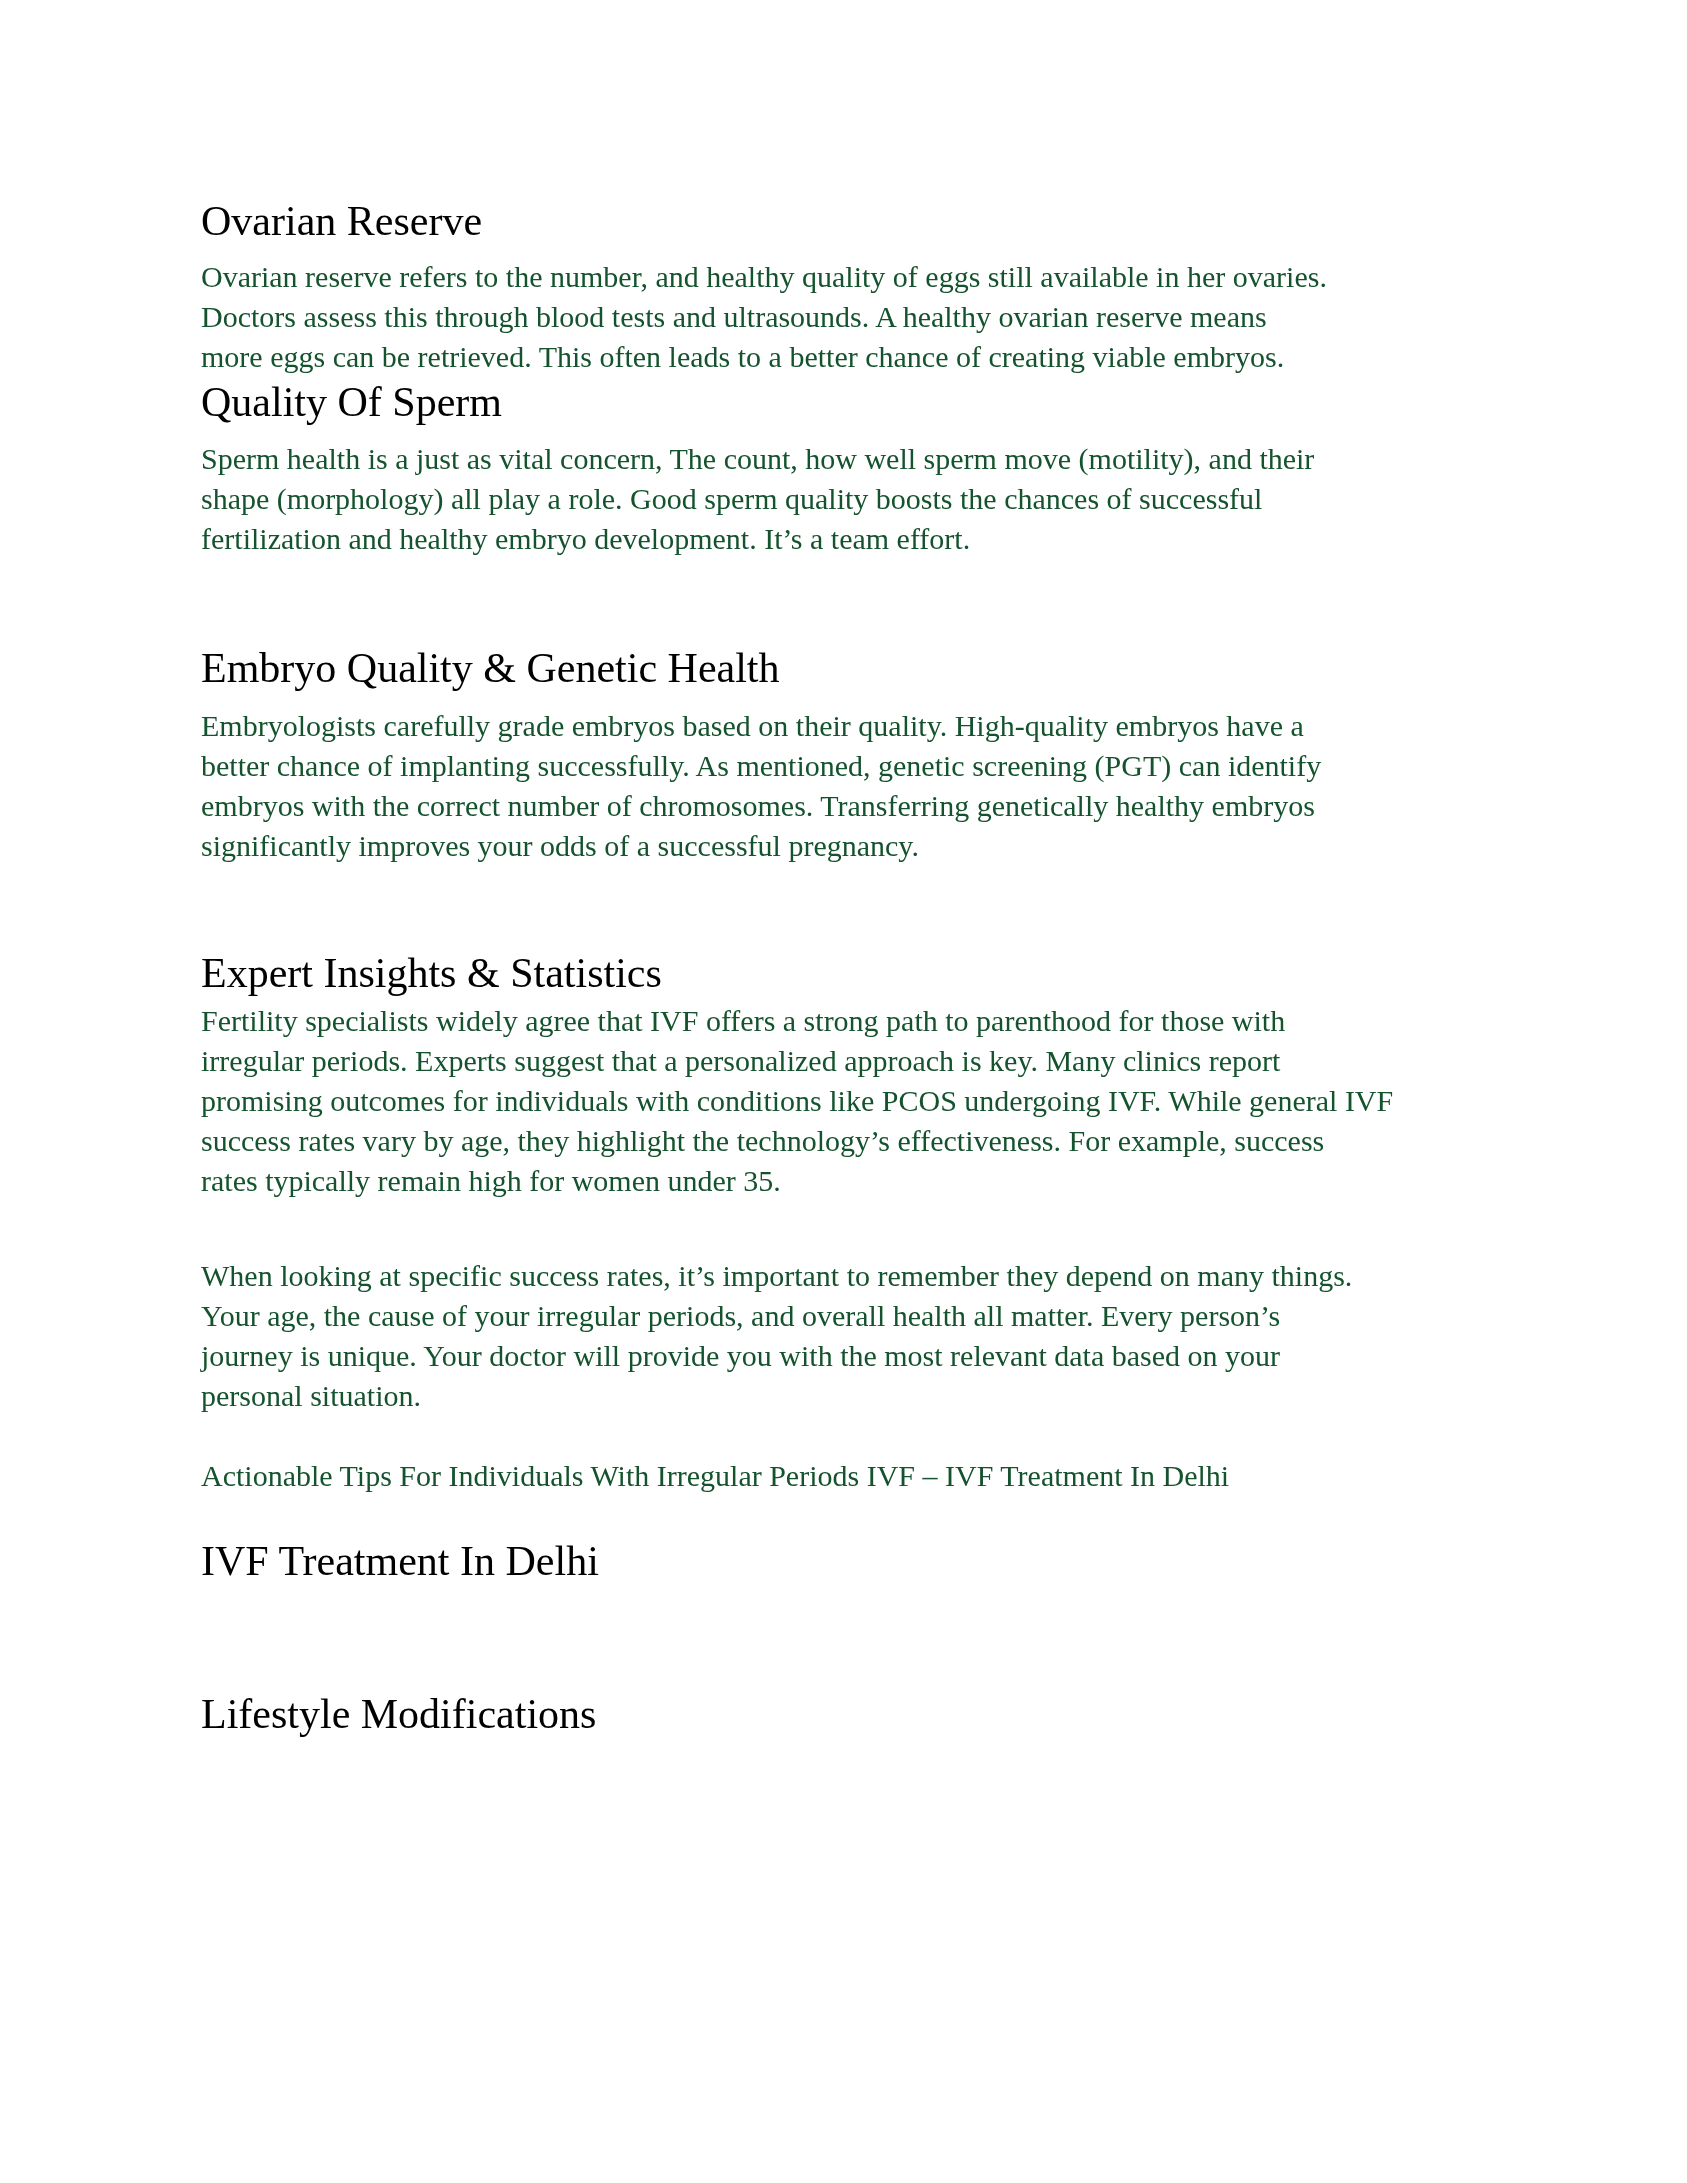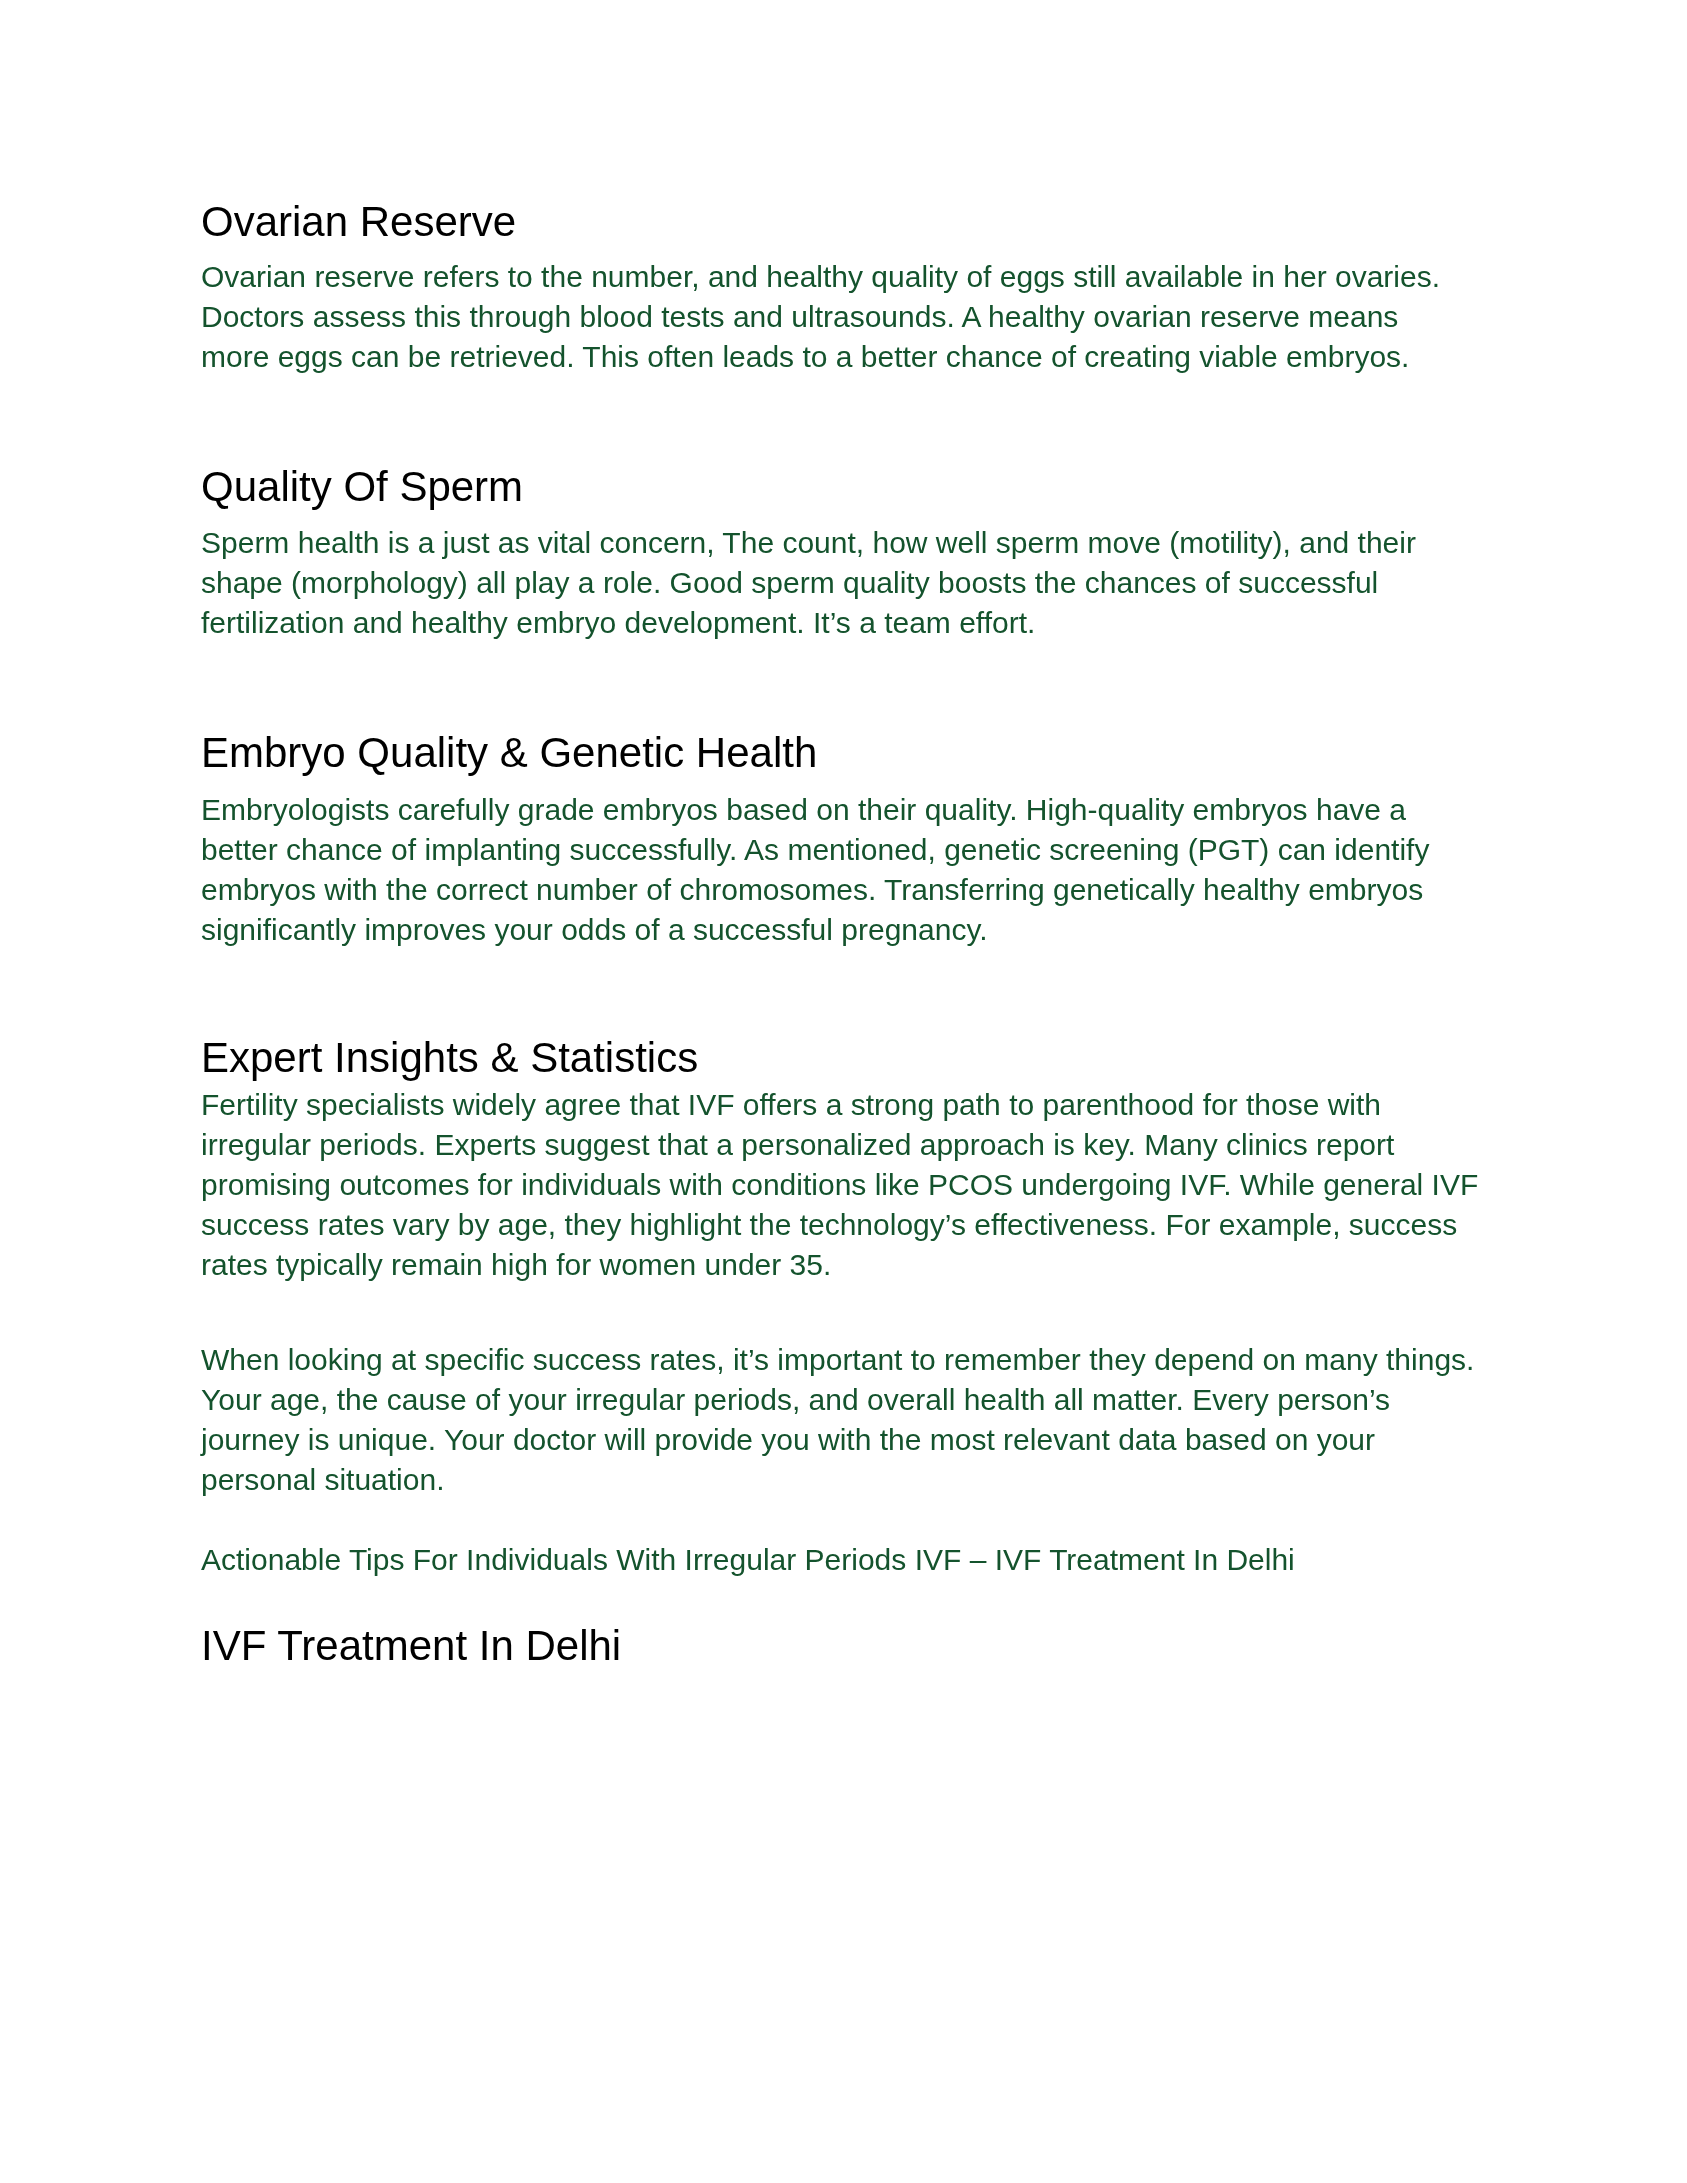--- a/index.html
+++ b/index.html
@@ -6,21 +6,21 @@
     margin: 0;
     padding: 0;
     background: #ffffff;
   }
   .page {
     position: relative;
     width: 1687px;
     height: 1779px;
     background: #ffffff;
     overflow: hidden;
-    font-family: Liberation Sans, sans-serif;
+    font-family: Liberation Serif, serif;
     color: #000000;
   }
   .content {
     position: absolute;
     left: 201px;
     top: 0;
     width: 1311px;
   }
   .doc-heading {
     margin: 0;
@@ -44,21 +44,21 @@
 
 <div class="page">
   <div class="content">
 
     <h2 class="doc-heading" style="margin-top:196px">Ovarian Reserve</h2>
 
     <p class="doc-para" style="margin-top:10px">Ovarian reserve refers to the number, and healthy quality of eggs still available in her ovaries.
 Doctors assess this through blood tests and ultrasounds. A healthy ovarian reserve means
 more eggs can be retrieved. This often leads to a better chance of creating viable embryos.</p>
 
-    <h2 class="doc-heading" style="margin-top:84px">Quality Of Sperm</h2>
+    <h2 class="doc-heading" style="">Quality Of Sperm</h2>
 
     <p class="doc-para" style="margin-top:10.5px">Sperm health is a just as vital concern, The count, how well sperm move (motility), and their
 shape (morphology) all play a role. Good sperm quality boosts the chances of successful
 fertilization and healthy embryo development. It’s a team effort.</p>
 
     <h2 class="doc-heading" style="margin-top:84px">Embryo Quality &amp; Genetic Health</h2>
 
     <p class="doc-para" style="margin-top:12px">Embryologists carefully grade embryos based on their quality. High-quality embryos have a
 better chance of implanting successfully. As mentioned, genetic screening (PGT) can identify
 embryos with the correct number of chromosomes. Transferring genetically healthy embryos

